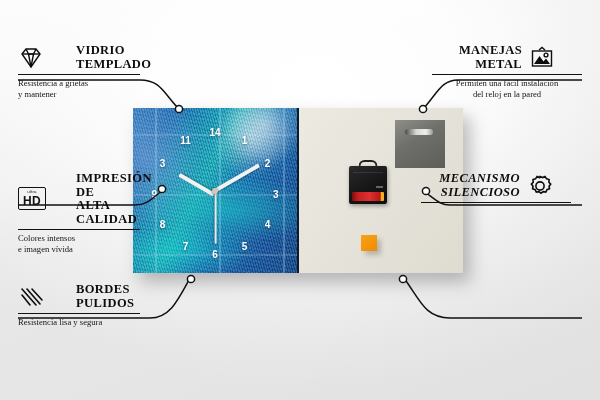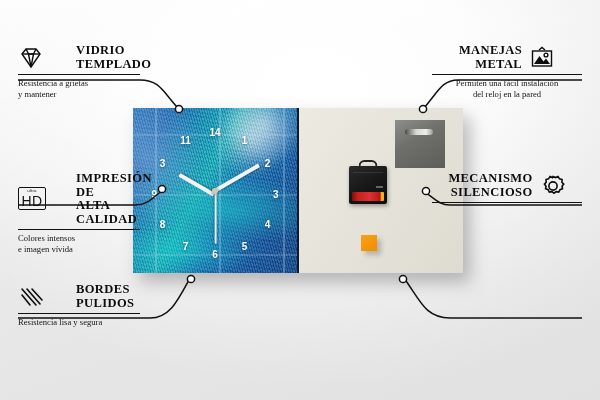--- a/index.html
+++ b/index.html
@@ -122,21 +122,21 @@
   .feat.right .sub{text-align:center;}
   .ico{width:26px;height:24px;flex:0 0 26px;color:#0d0d0d;}
   .ico svg{display:block;width:100%;height:100%;}
 
   .hdbox{
     width:26px;height:21px;border:1.6px solid #111;border-radius:2px;
     display:flex;flex-direction:column;align-items:center;justify-content:center;
     font-family:"Liberation Sans",sans-serif;color:#111;line-height:1;
   }
   .hdbox .u{font-size:4.4px;letter-spacing:.2px;margin-bottom:.5px;}
-  .hdbox .h{font-size:14px;font-weight:400;letter-spacing:.3px;}
+  .hdbox .h{font-size:12px;font-weight:700;letter-spacing:.3px;}
 
   
   .wires{position:absolute;left:0;top:0;width:600px;height:400px;z-index:4;pointer-events:none;}
 </style>
 </head>
 <body>
 
 <div class="stage">
 
   <div class="product">
@@ -267,21 +267,21 @@
           <circle cx="17" cy="9" r="1.9"></circle>
         </g>
           </svg>
       </span>
     </div>
     <div class="rule"></div>
     <div class="sub">Permiten una fácil instalación
 del reloj en la pared</div>
   </div>
 
-  <div class="feat right" style="right:18px;top:172px;width:150px;">
+  <div class="feat right" style="right:29px;top:172px;width:150px;font-style:italic;">
     <div class="head">
       <span class="ttl">MECANISMO
 SILENCIOSO</span>
       <span class="ico">
         <svg viewBox="0 0 26 24">
             <g fill="none" stroke="currentColor" stroke-width="1.6">
           <path d="M13 2.5 l2.6 1.1 2.4 -1 1.6 2.3 2.5 .6 -.2 2.7 1.8 1.9 -1.6 2.1 .4 2.6 -2.5 .9 -1.2 2.4 -2.6 -.5 -2.2 1.6 -2.1 -1.6 -2.6 .5 -1.2 -2.4 -2.5 -.9 .4 -2.6 -1.6 -2.1 1.8 -1.9 -.2 -2.7 2.5 -.6 1.6 -2.3 2.4 1 z"></path>
           <circle cx="13" cy="12" r="4.1"></circle>
         </g>
           </svg>

